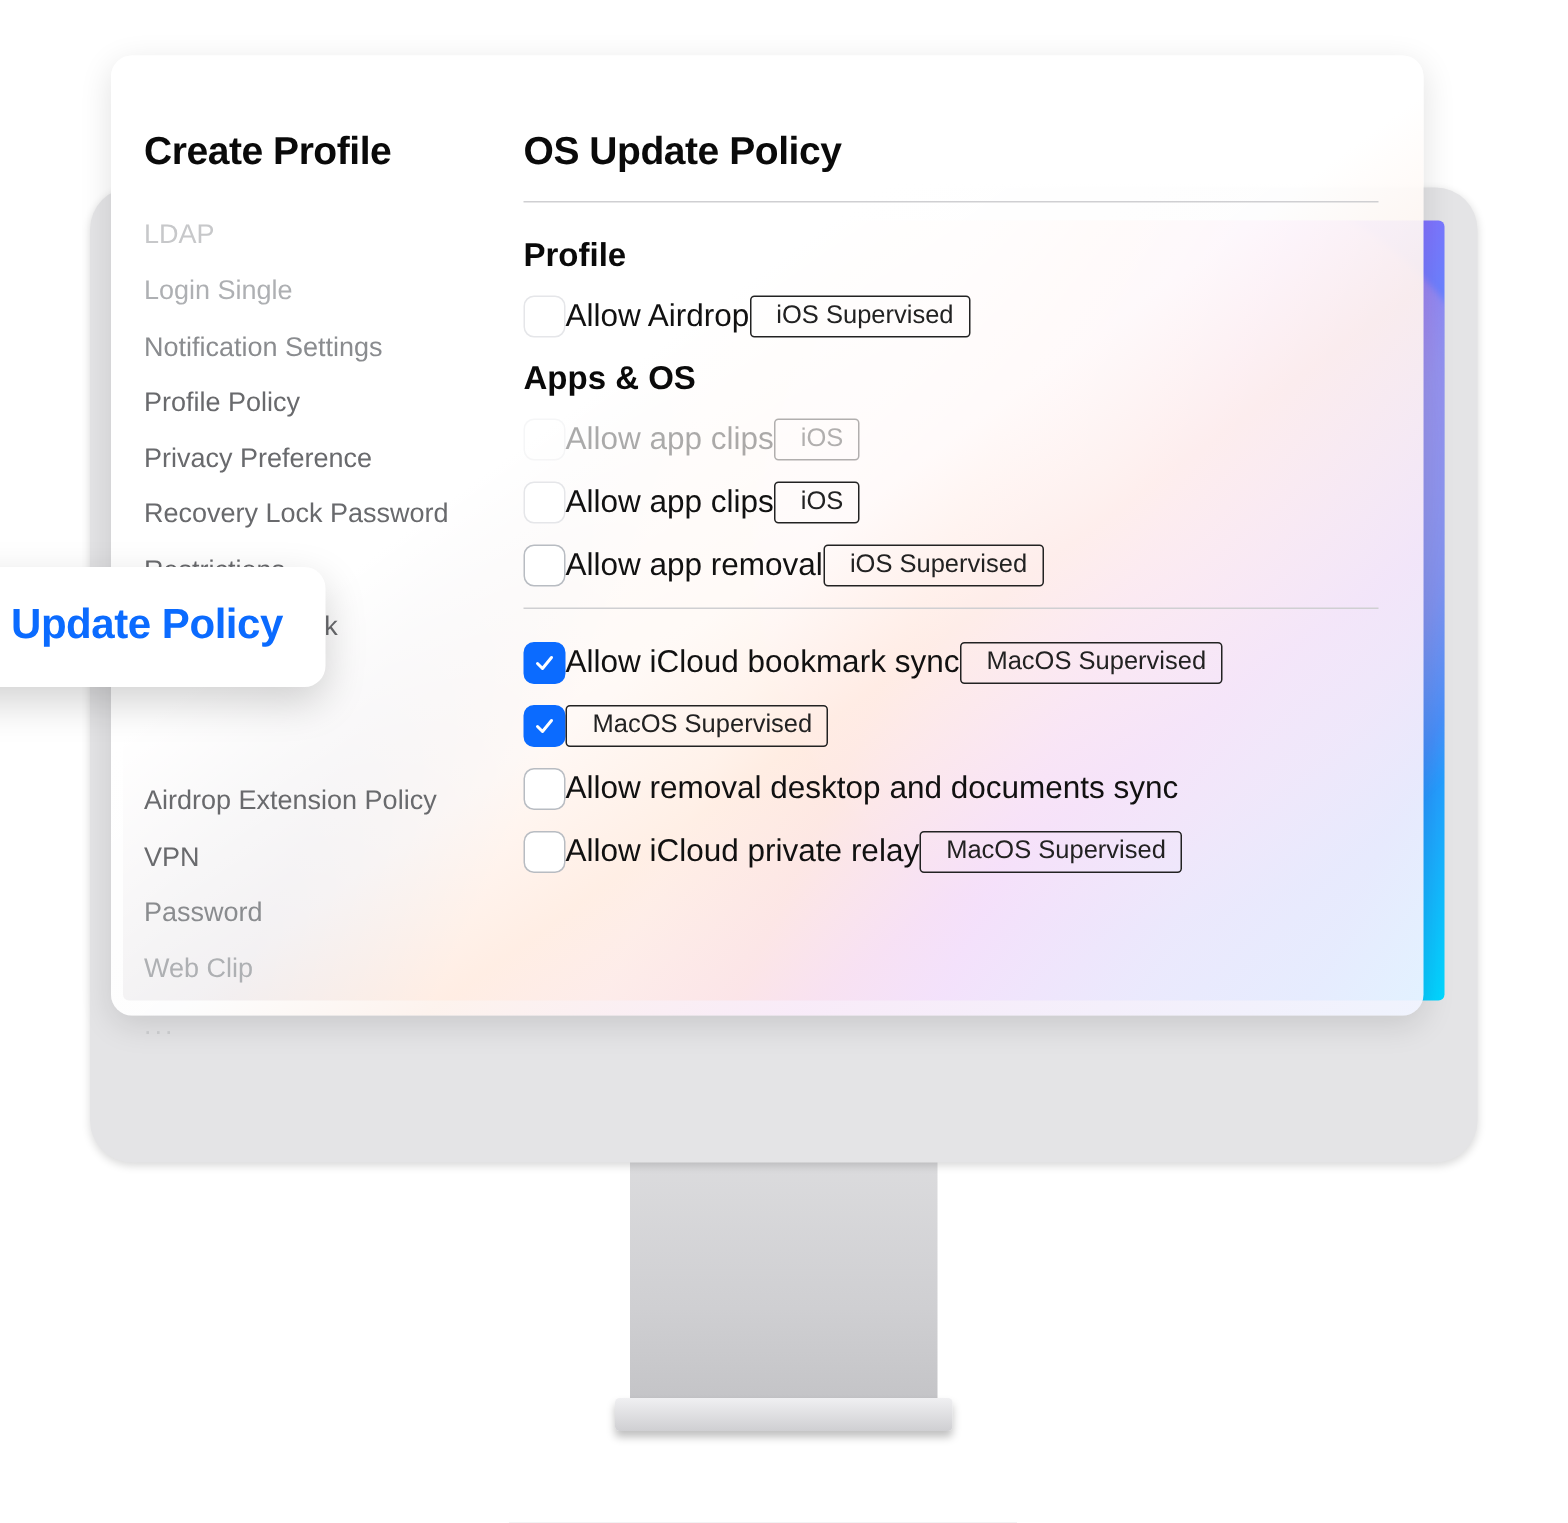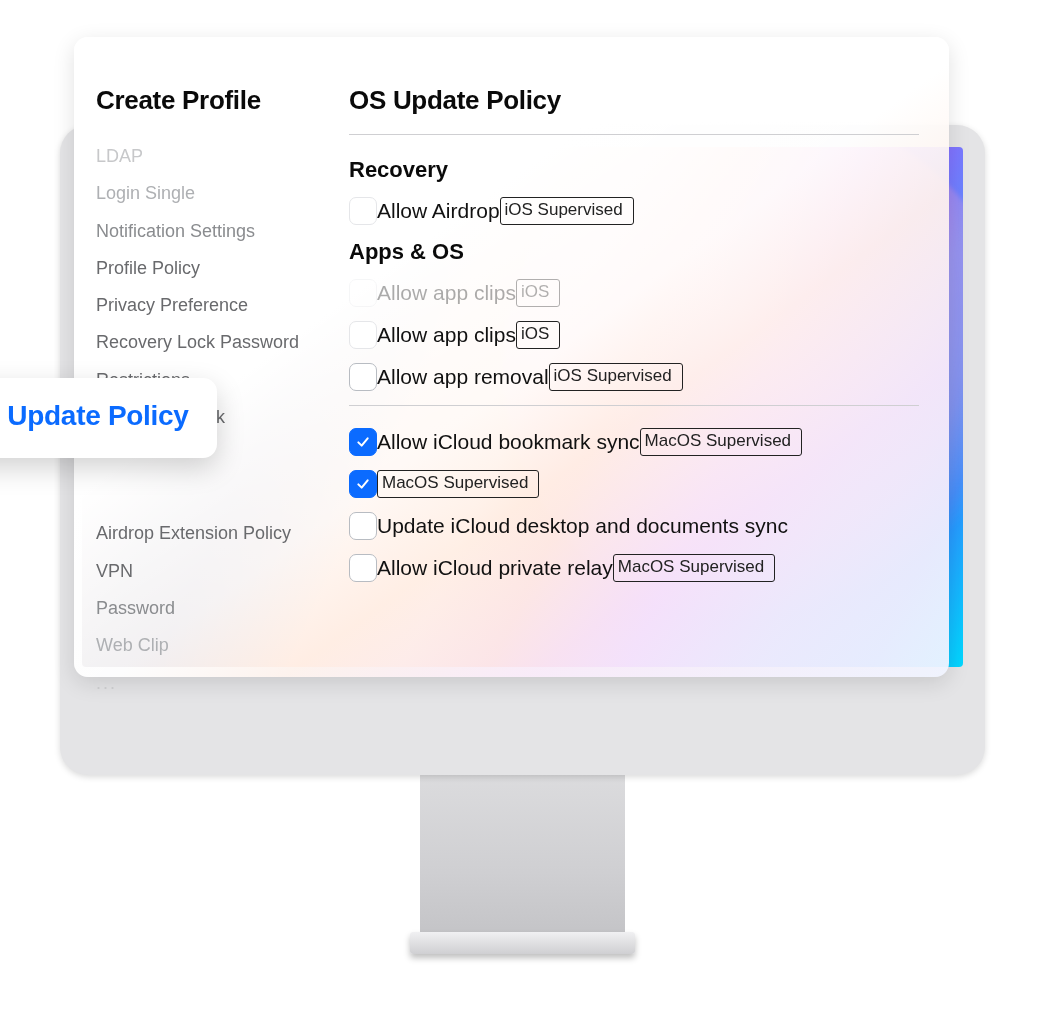--- a/index.html
+++ b/index.html
@@ -185,21 +185,21 @@
 
   .opt-label {
     font-size: 21px;
     color: #111;
   }
   .tag {
     font-size: 17px;
     color: #222;
     border: 1.5px solid #222;
     border-radius: 3px;
-    padding: 2px 10px 3px 4px;
+    padding: 2px 10px 3px 17px;
     line-height: 1.2;
   }
 
   hr.divider {
     border: none;
     border-top: 1px solid #cfcfd2;
     margin: 14px 0 22px 0;
   }
 
   
@@ -249,21 +249,21 @@
         <div class="side-item ">VPN</div>
         <div class="side-item fade-light">Password</div>
         <div class="side-item fade-med">Web Clip</div>
         <div class="side-item dots">...</div>
       </div>
   </aside>
 
   <section class="main">
     <h1>OS Update Policy</h1>
     <div id="sections">
-        <div class="section-title">Recovery</div>
+        <div class="section-title">Profile</div>
         <div class="opt-row">
           <div class="cb ghost"></div>
           <span class="opt-label">Allow Airdrop</span>
           <span class="tag">iOS Supervised</span>
         </div>
         <div class="section-title">Apps &amp; OS</div>
         <div class="opt-row faded">
           <div class="cb ghost"></div>
           <span class="opt-label">Allow app clips</span>
           <span class="tag">iOS</span>
@@ -293,21 +293,21 @@
         <div class="opt-row">
           <div class="cb checked">
             <svg viewBox="0 0 24 24">
               <path d="M5 12.5l5 5 9-11"></path>
             </svg>
           </div>
           <span class="tag">MacOS Supervised</span>
         </div>
         <div class="opt-row">
           <div class="cb"></div>
-          <span class="opt-label">Update iCloud desktop and documents sync</span>
+          <span class="opt-label">Allow removal desktop and documents sync</span>
         </div>
         <div class="opt-row">
           <div class="cb"></div>
           <span class="opt-label">Allow iCloud private relay</span>
           <span class="tag">MacOS Supervised</span>
         </div>
       </div>
   </section>
 
 </div>

